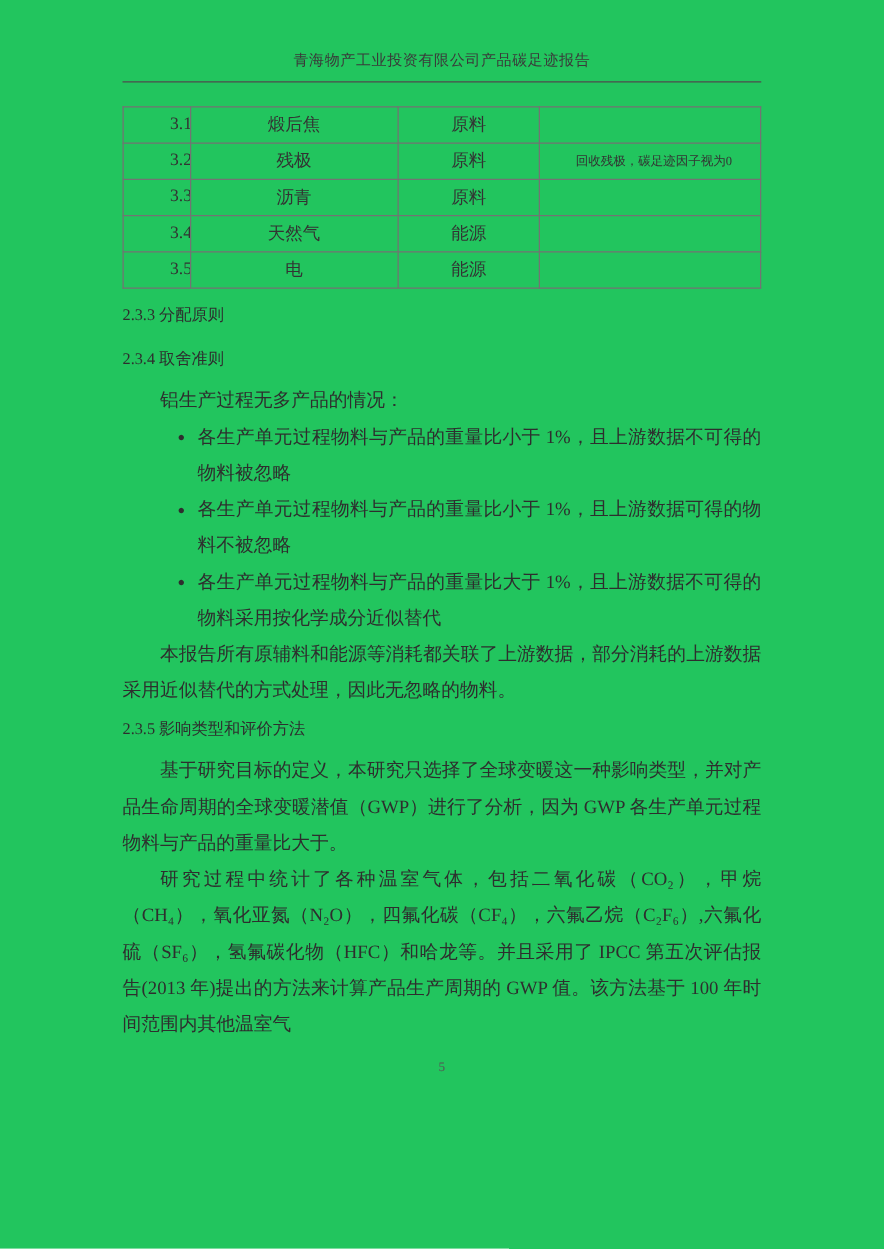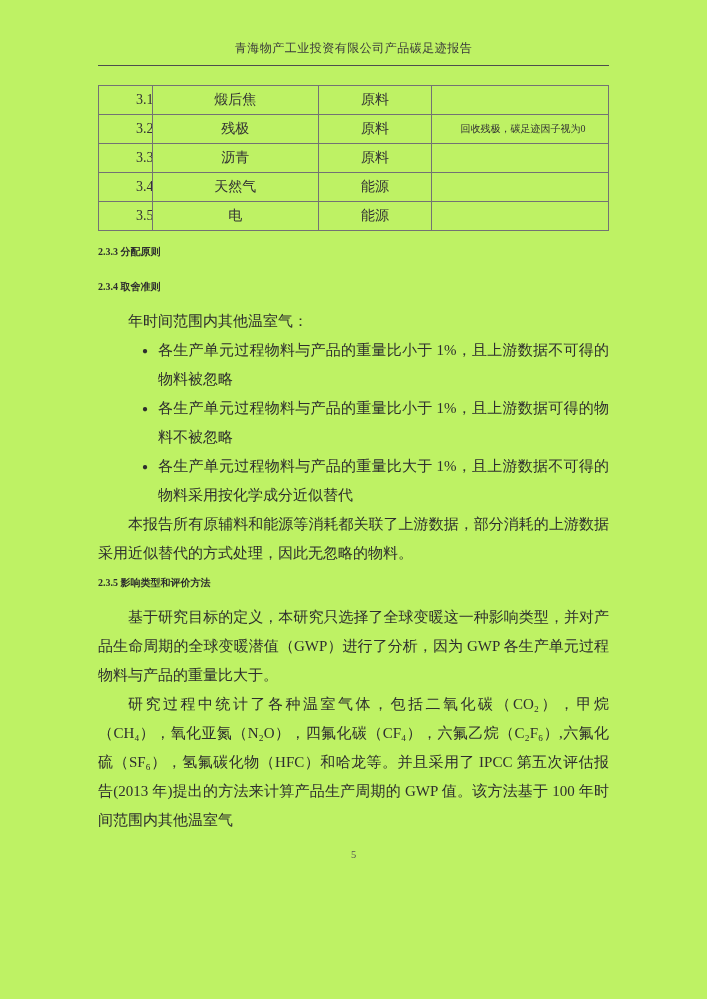--- a/index.html
+++ b/index.html
@@ -1,21 +1,21 @@
 <!DOCTYPE html>
 <html><head>
 <meta charset="utf-8">
 <style>
   * { margin: 0; padding: 0; box-sizing: border-box; }
   html, body { background: #ffffff; }
   .page {
     position: relative;
     width: 707px;
     height: 999px;
-    background: #bef264;
+    background: #22c55e;
     font-family: "Liberation Serif", "DejaVu Serif", serif;
     color: #2e2e2e;
     overflow: hidden;
   }
   .content {
     width: 511px;
     margin: 0 auto;
     padding-top: 40px;
   }
   .doc-header {
@@ -42,22 +42,22 @@
     vertical-align: middle;
     overflow: hidden;
     white-space: nowrap;
   }
   td.c-no   { width: 10.5%; padding-left: 37px; }
   td.c-name { width: 32.6%; }
   td.c-type { width: 22.2%; }
   td.c-note { width: 34.7%; text-align: left; padding-left: 6px; font-size: 10px; }
   .body-text { font-size: 15px; line-height: 29px; color: #2e2e2e; }
   h2.sec-heading {
-    font-size: 10px;
-    font-weight: bold;
+    font-size: 13px;
+    font-weight: normal;
     line-height: 29px;
     margin: 0 0 6px 0;
   }
   p.para {
     text-align: justify;
     text-indent: 2em;
     margin: 0;
   }
   .bullet-row { display: flex; line-height: 29px; }
   .bullet-glyph {
@@ -120,21 +120,21 @@
           <td class="c-note"></td>
         </tr>
       </tbody>
     </table>
 
     <div class="body-text">
 
       <h2 class="sec-heading">2.3.3 分配原则</h2>
 
       <h2 class="sec-heading">2.3.4 取舍准则</h2>
-      <p class="para">年时间范围内其他温室气：</p>
+      <p class="para">铝生产过程无多产品的情况：</p>
 
       <div class="bullet-row">
         <span class="bullet-glyph">●</span>
         <span class="bullet-text">各生产单元过程物料与产品的重量比小于 1%，且上游数据不可得的物料被忽略</span>
       </div>
       <div class="bullet-row">
         <span class="bullet-glyph">●</span>
         <span class="bullet-text">各生产单元过程物料与产品的重量比小于 1%，且上游数据可得的物料不被忽略</span>
       </div>
       <div class="bullet-row">

